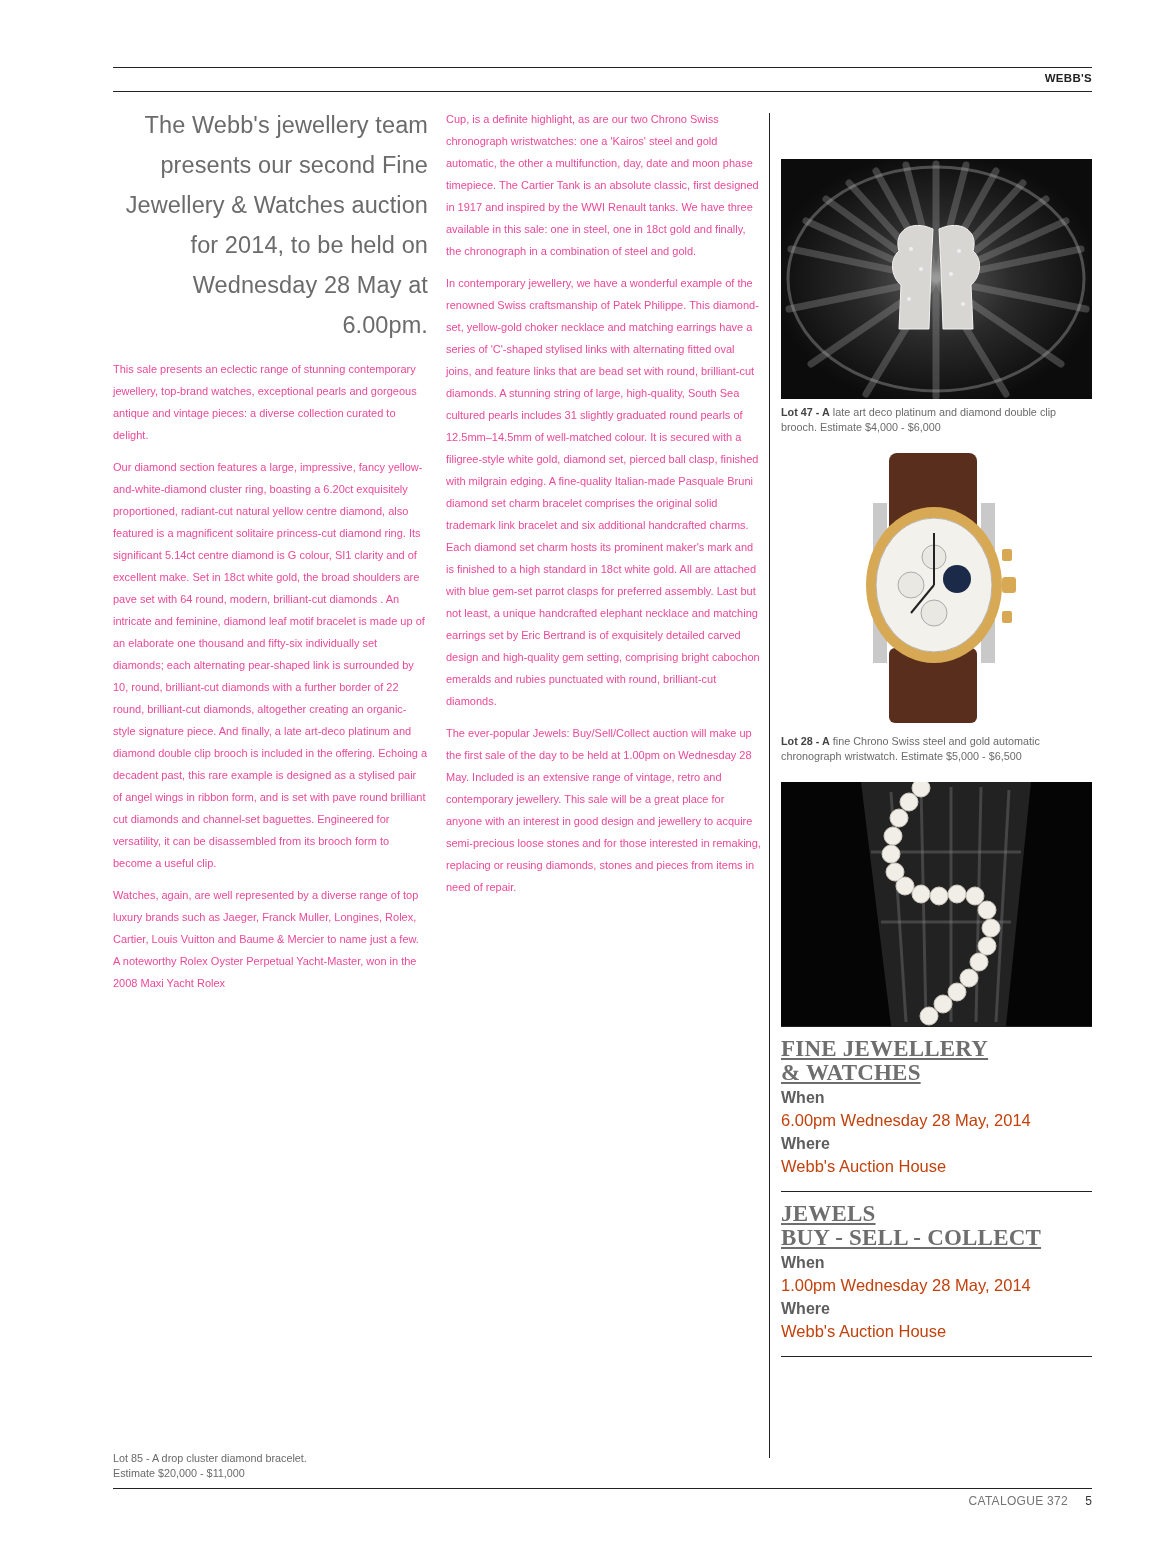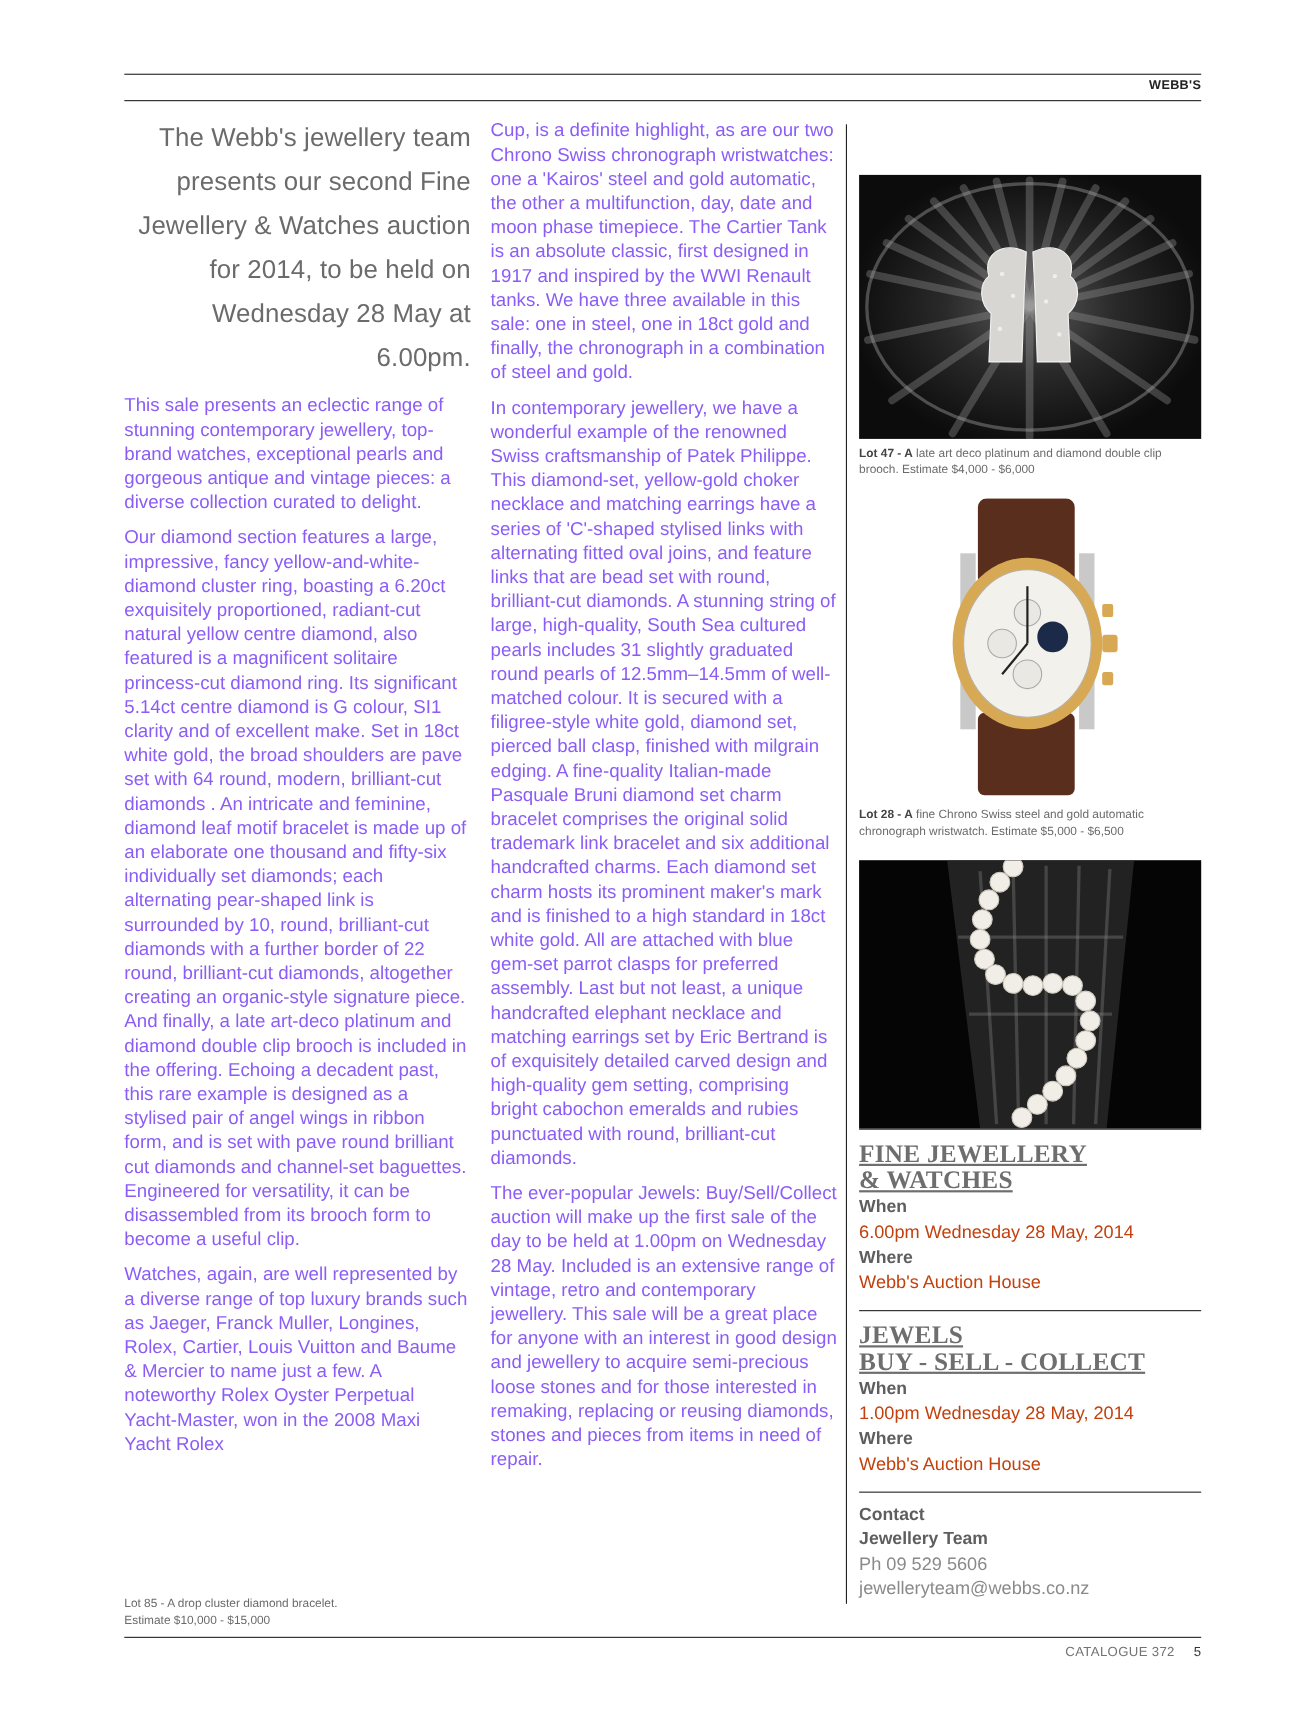--- a/index.html
+++ b/index.html
@@ -14,21 +14,21 @@
   #footer-catalogue { position: absolute; right: 104px; top: 1494px; font-size: 12px; color: #737373; letter-spacing: 0.3px; }
   #footer-page { position: absolute; right: 80px; top: 1494px; font-size: 12px; color: #333; }
 
   .col { position: absolute; }
   #col1 { left: 113px; top: 105px; width: 315px; }
   #col2 { left: 446px; top: 108px; width: 315px; }
   #col3 { left: 781px; top: 112px; width: 311px; margin-top: 47px; }
   #vline { position: absolute; left: 769px; top: 113px; height: 1345px; border-left: 1.5px solid #222; }
 
   .intro { font-size: 23.5px; line-height: 40px; color: #6b6b6b; margin: 0 0 13px 0; letter-spacing: 0.1px; text-align: right; }
-  .body-p { font-size: 17px; line-height: 22px; color: #8b5cf6; margin: 0 0 10px 0; white-space: pre-line; }
+  .body-p { font-size: 11px; line-height: 22px; color: #ec4899; margin: 0 0 10px 0; white-space: pre-line; }
 
   .caption { font-size: 10.8px; line-height: 15px; color: #6a6a6a; margin: 0; white-space: pre-line; }
   .caption b { color: #444; font-weight: bold; }
   #col1-caption { position: absolute; left: 113px; top: 1451px; width: 315px; }
 
   .photo { width: 311px; position: relative; overflow: hidden; }
   #photo-brooch { height: 240px; background: radial-gradient(ellipse at 50% 50%, #5a5a5a 0%, #2a2a2a 35%, #0c0c0c 75%); }
   #photo-watch { height: 275px; background: #ffffff; margin-top: 6px; }
   #photo-pearls { height: 244px; background: #050505; }
   .cap-block { margin-top: 6px; margin-bottom: 18px; }
@@ -50,21 +50,21 @@
 <div class="rule" id="rule-top2"></div>
 
 <div class="col" id="col1">
   <p class="intro">The Webb's jewellery team presents our second Fine Jewellery &amp; Watches auction for 2014, to be held on Wednesday 28 May at 6.00pm.</p>
   <p class="body-p">This sale presents an eclectic range of stunning contemporary jewellery, top-brand watches, exceptional pearls and gorgeous antique and vintage pieces: a diverse collection curated to delight.</p>
   <p class="body-p">Our diamond section features a large, impressive, fancy yellow-and-white-diamond cluster ring, boasting a 6.20ct exquisitely proportioned, radiant-cut natural yellow centre diamond, also featured is a magnificent solitaire princess-cut diamond ring. Its significant 5.14ct centre diamond is G colour, SI1 clarity and of excellent make. Set in 18ct white gold, the broad shoulders are pave set with 64 round, modern, brilliant-cut diamonds . An intricate and feminine, diamond leaf motif bracelet is made up of an elaborate one thousand and fifty-six individually set diamonds; each alternating pear-shaped link is surrounded by 10, round, brilliant-cut diamonds with a further border of 22 round, brilliant-cut diamonds, altogether creating an organic-style signature piece. And finally, a late art-deco platinum and diamond double clip brooch is included in the offering. Echoing a decadent past, this rare example is designed as a stylised pair of angel wings in ribbon form, and is set with pave round brilliant cut diamonds and channel-set baguettes. Engineered for versatility, it can be disassembled from its brooch form to become a useful clip.</p>
   <p class="body-p">Watches, again, are well represented by a diverse range of top luxury brands such as Jaeger, Franck Muller, Longines, Rolex, Cartier, Louis Vuitton and Baume &amp; Mercier to name just a few. A noteworthy Rolex Oyster Perpetual Yacht-Master, won in the 2008 Maxi Yacht Rolex</p>
 </div>
 <div id="col1-caption">
   <p class="caption">Lot 85 - A drop cluster diamond bracelet.</p>
-  <p class="caption">Estimate $10,000 - $15,000</p>
+  <p class="caption">Estimate $20,000 - $11,000</p>
 </div>
 
 <div class="col" id="col2">
   <p class="body-p">Cup, is a definite highlight, as are our two Chrono Swiss chronograph wristwatches: one a 'Kairos' steel and gold automatic, the other a multifunction, day, date and moon phase timepiece. The Cartier Tank is an absolute classic, first designed in 1917 and inspired by the WWI Renault tanks. We have three available in this sale: one in steel, one in 18ct gold and finally, the chronograph in a combination of steel and gold.</p>
   <p class="body-p">In contemporary jewellery, we have a wonderful example of the renowned Swiss craftsmanship of Patek Philippe. This diamond-set, yellow-gold choker necklace and matching earrings have a series of 'C'-shaped stylised links with alternating fitted oval joins, and feature links that are bead set with round, brilliant-cut diamonds. A stunning string of large, high-quality, South Sea cultured pearls includes 31 slightly graduated round pearls of 12.5mm–14.5mm of well-matched colour. It is secured with a filigree-style white gold, diamond set, pierced ball clasp, finished with milgrain edging. A fine-quality Italian-made Pasquale Bruni diamond set charm bracelet comprises the original solid trademark link bracelet and six additional handcrafted charms. Each diamond set charm hosts its prominent maker's mark and is finished to a high standard in 18ct white gold. All are attached with blue gem-set parrot clasps for preferred assembly. Last but not least, a unique handcrafted elephant necklace and matching earrings set by Eric Bertrand is of exquisitely detailed carved design and high-quality gem setting, comprising bright cabochon emeralds and rubies punctuated with round, brilliant-cut diamonds.</p>
   <p class="body-p">The ever-popular Jewels: Buy/Sell/Collect auction will make up the first sale of the day to be held at 1.00pm on Wednesday 28 May. Included is an extensive range of vintage, retro and contemporary jewellery. This sale will be a great place for anyone with an interest in good design and jewellery to acquire semi-precious loose stones and for those interested in remaking, replacing or reusing diamonds, stones and pieces from items in need of repair.</p>
 </div>
 
 <div id="vline"></div>
 
@@ -186,23 +186,17 @@
   <div class="event">
     <p class="event-title">JEWELS
 BUY -  SELL - COLLECT</p>
     <p class="event-label">When</p>
     <p class="event-value">1.00pm Wednesday 28 May, 2014</p>
     <p class="event-label">Where</p>
     <p class="event-value">Webb's Auction House</p>
   </div>
 
   <div class="event-rule"></div>
-  <div class="event">
-    <p class="contact-label">Contact</p>
-    <p class="contact-label">Jewellery Team</p>
-    <p class="contact-value">Ph 09 529 5606</p>
-    <p class="contact-value">jewelleryteam@webbs.co.nz</p>
-  </div>
 </div>
 
 <div class="rule" id="rule-bottom"></div>
 <div id="footer-catalogue">CATALOGUE 372</div>
 <div id="footer-page">5</div>
 
 </body></html>

